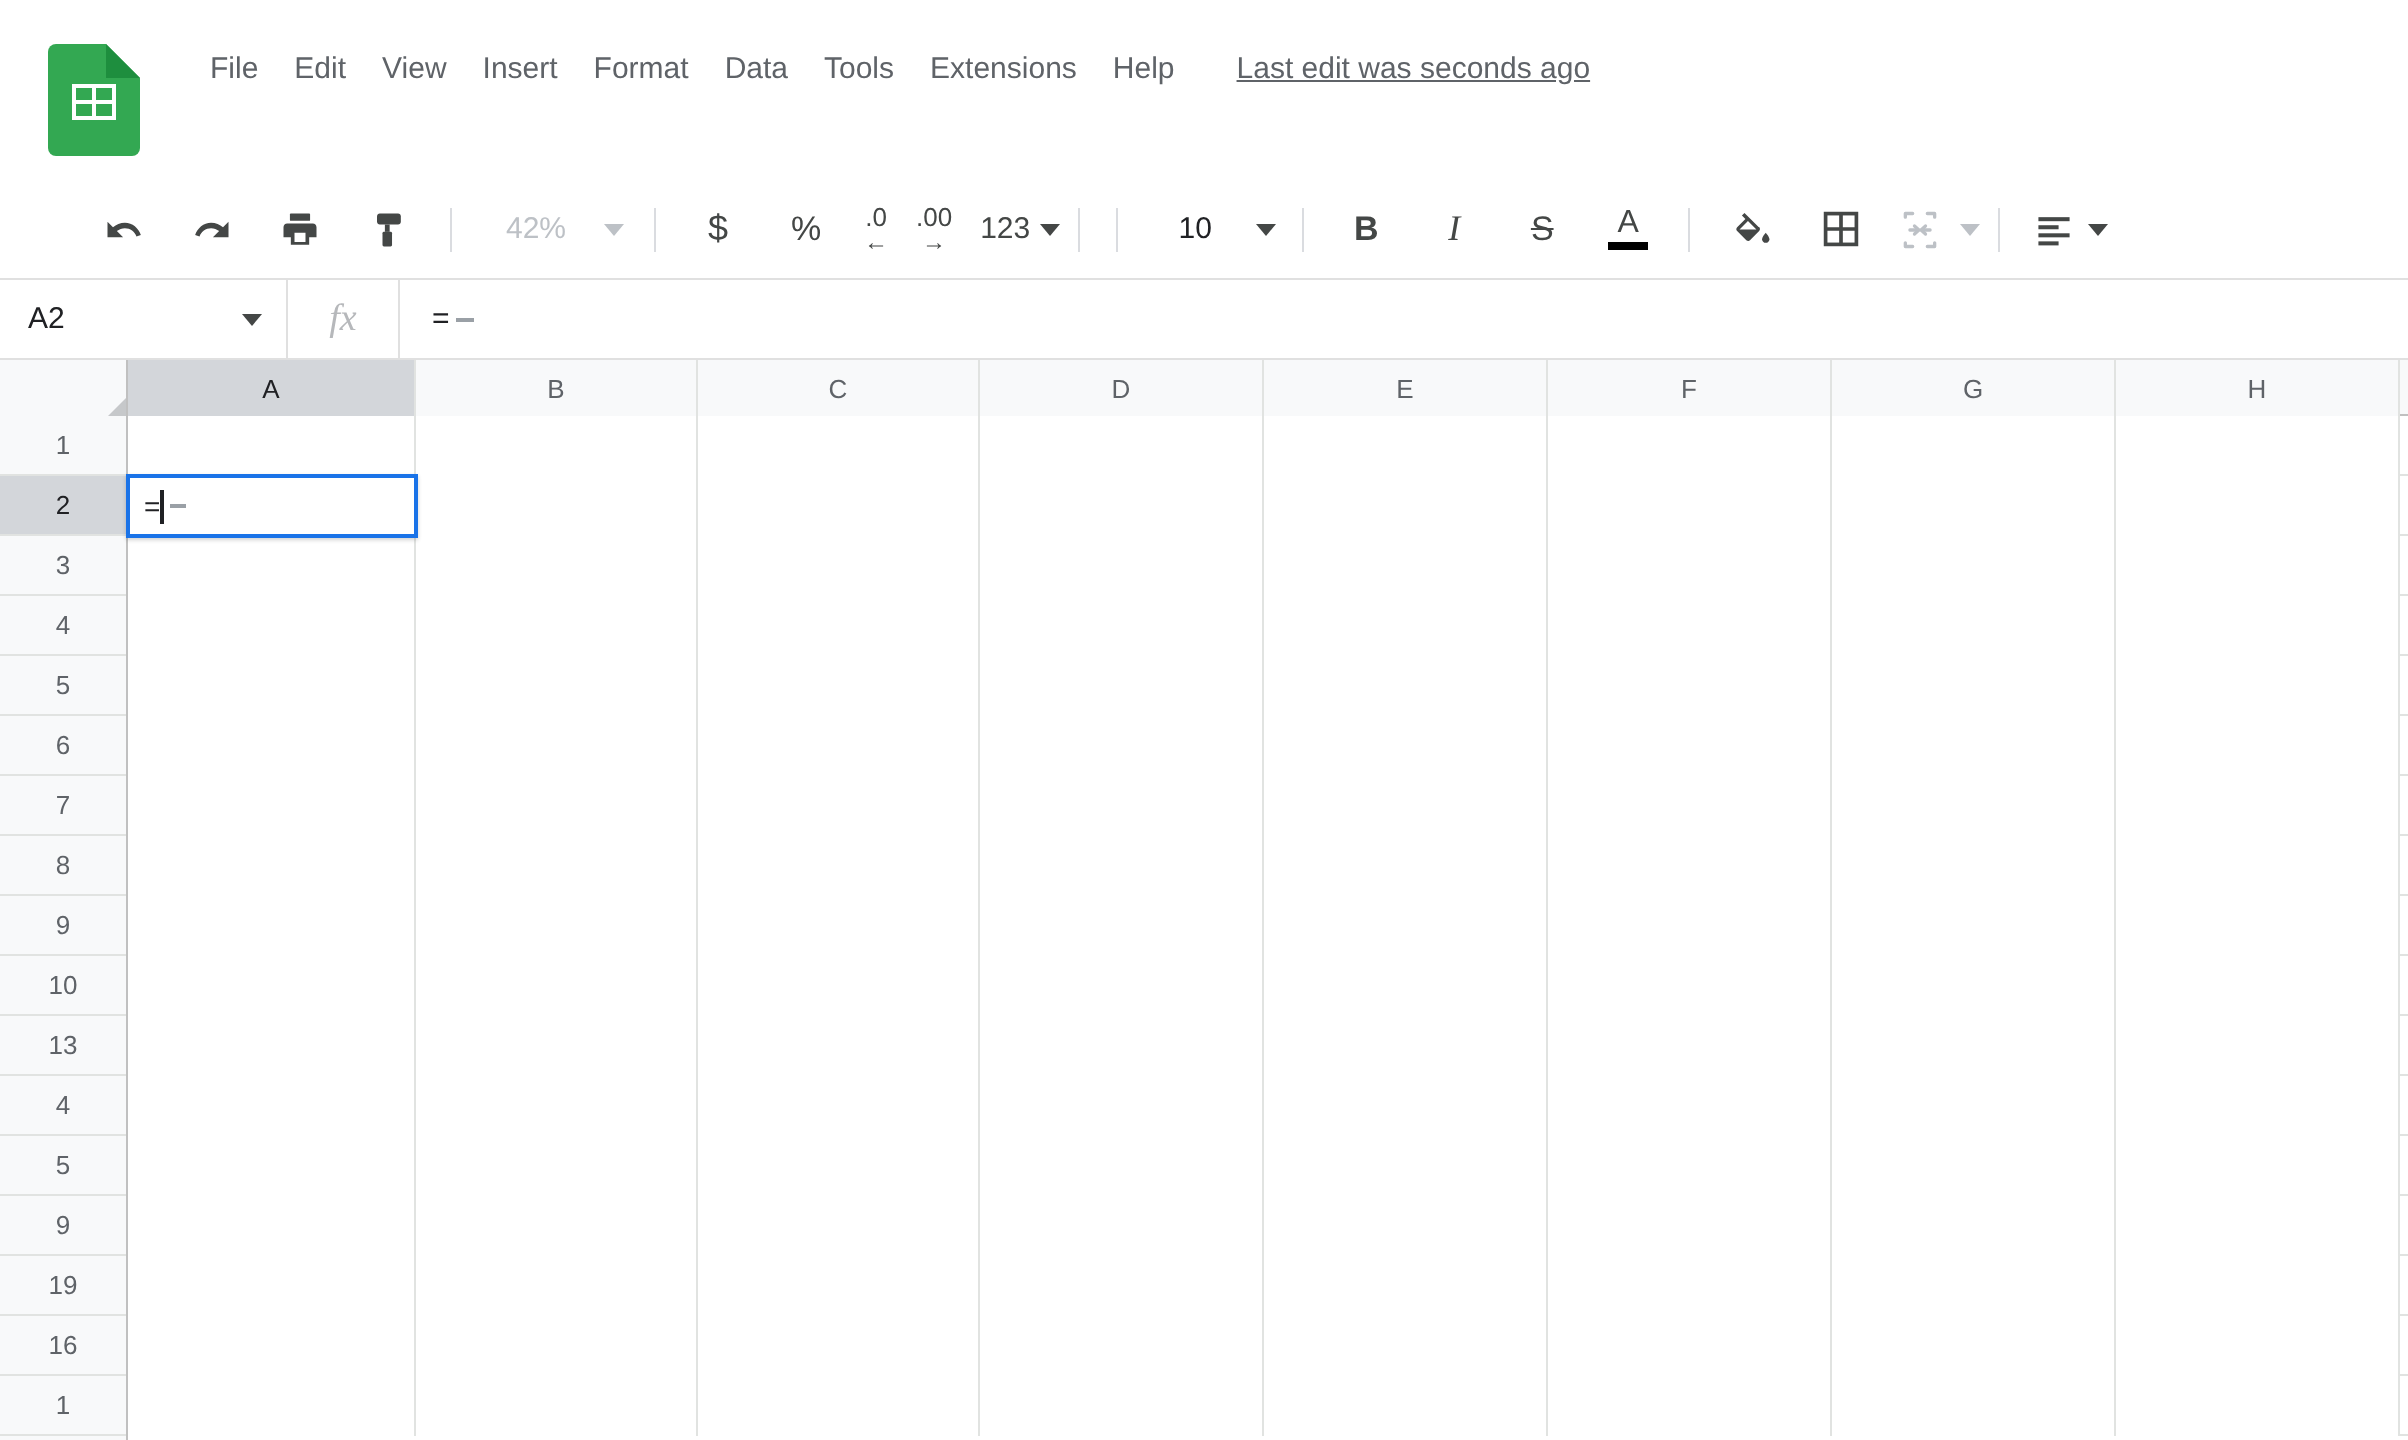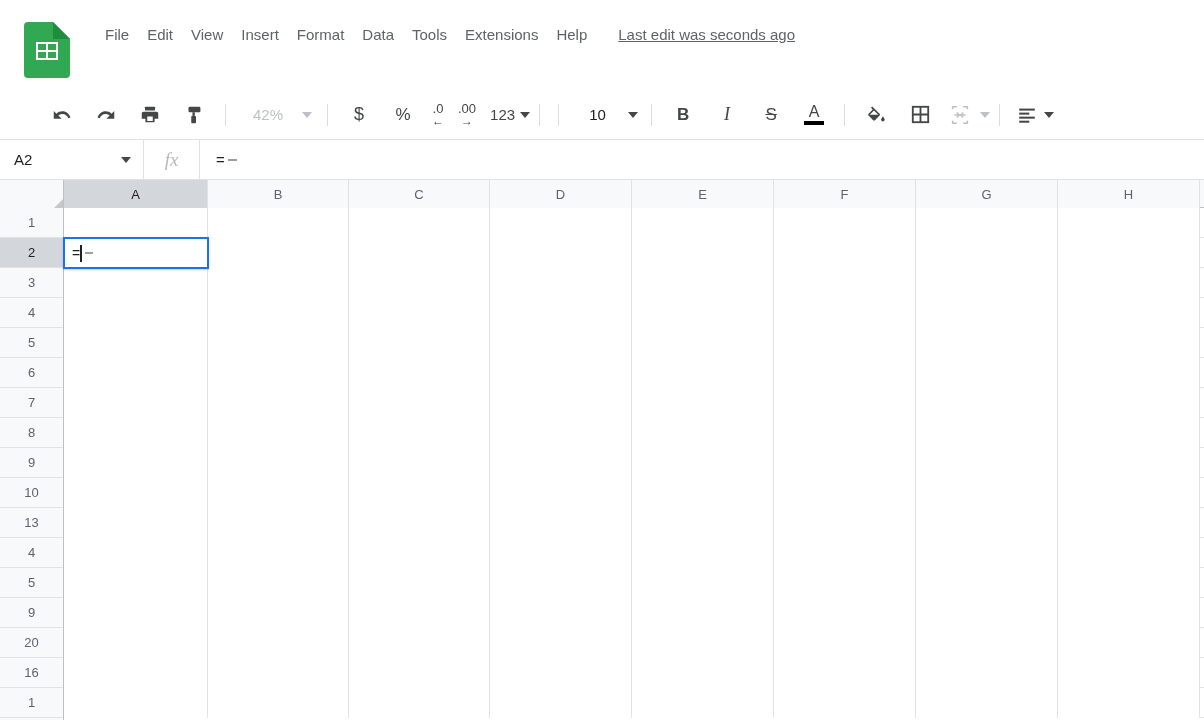--- a/index.html
+++ b/index.html
@@ -594,21 +594,21 @@
         <div class="row-head">5</div>
         <div class="row-head">6</div>
         <div class="row-head">7</div>
         <div class="row-head">8</div>
         <div class="row-head">9</div>
         <div class="row-head">10</div>
         <div class="row-head">13</div>
         <div class="row-head">4</div>
         <div class="row-head">5</div>
         <div class="row-head">9</div>
-        <div class="row-head">20</div>
+        <div class="row-head">19</div>
         <div class="row-head">16</div>
         <div class="row-head">1</div>
       </div>
     <div class="cells-area" id="cells-area">
       <div class="cell-editor" id="cell-editor" style="left: -1px; top: 29px; width: 146px;">
         <span class="ce-text">=</span>
           <span class="ce-cursor"></span>
           <span class="ce-under"></span>
       </div>
     <div class="grid-row">

